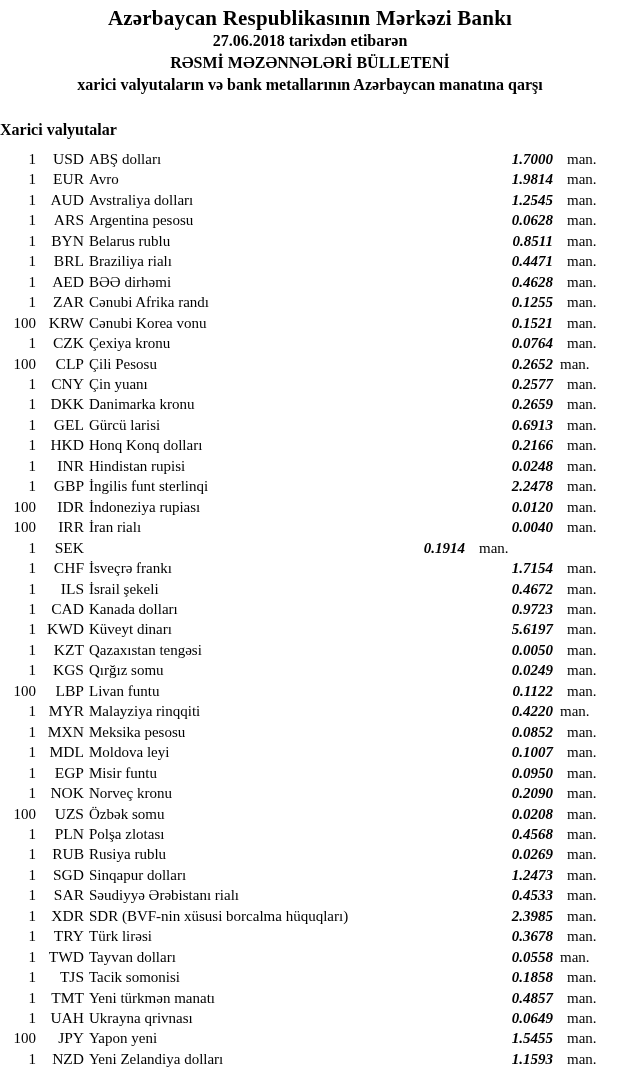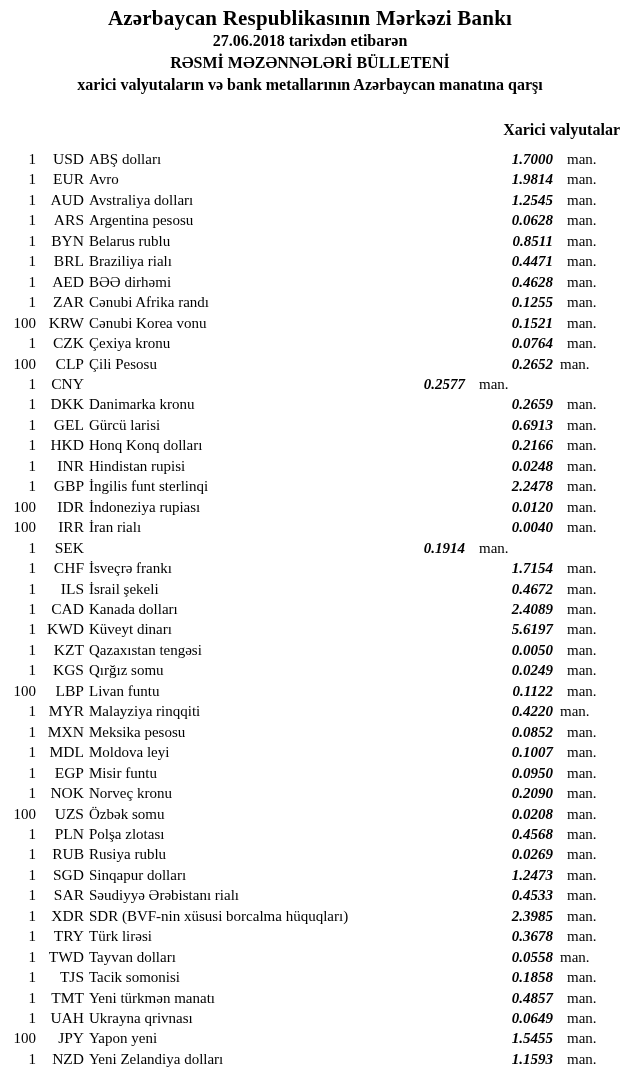--- a/index.html
+++ b/index.html
@@ -30,21 +30,21 @@
     line-height: 24px;
     font-weight: bold;
     letter-spacing: 0.2px;
   }
   .header-line {
     font-size: 16px;
     line-height: 22px;
     font-weight: bold;
   }
   .section-title {
-    text-align: right;
+    text-align: left;
     font-size: 16px;
     line-height: 20px;
     font-weight: bold;
     margin-top: 24px;
   }
   .rates-table {
     margin-top: 9px;
   }
   .row {
     display: grid;
@@ -164,20 +164,21 @@
       <div class="row tight">
         <span class="qty">100</span>
         <span class="code">CLP</span>
         <span class="name">Çili Pesosu</span>
         <span class="rate">0.2652</span>
         <span class="unit">man.</span>
       </div>
       <div class="row">
         <span class="qty">1</span>
         <span class="code">CNY</span>
+        <span class="name">Çin yuanı</span>
         <span class="rate">0.2577</span>
         <span class="unit">man.</span>
       </div>
       <div class="row">
         <span class="qty">1</span>
         <span class="code">DKK</span>
         <span class="name">Danimarka kronu</span>
         <span class="rate">0.2659</span>
         <span class="unit">man.</span>
       </div>
@@ -240,21 +241,21 @@
         <span class="qty">1</span>
         <span class="code">ILS</span>
         <span class="name">İsrail şekeli</span>
         <span class="rate">0.4672</span>
         <span class="unit">man.</span>
       </div>
       <div class="row">
         <span class="qty">1</span>
         <span class="code">CAD</span>
         <span class="name">Kanada dolları</span>
-        <span class="rate">2.4089</span>
+        <span class="rate">0.9723</span>
         <span class="unit">man.</span>
       </div>
       <div class="row">
         <span class="qty">1</span>
         <span class="code">KWD</span>
         <span class="name">Küveyt dinarı</span>
         <span class="rate">5.6197</span>
         <span class="unit">man.</span>
       </div>
       <div class="row">

